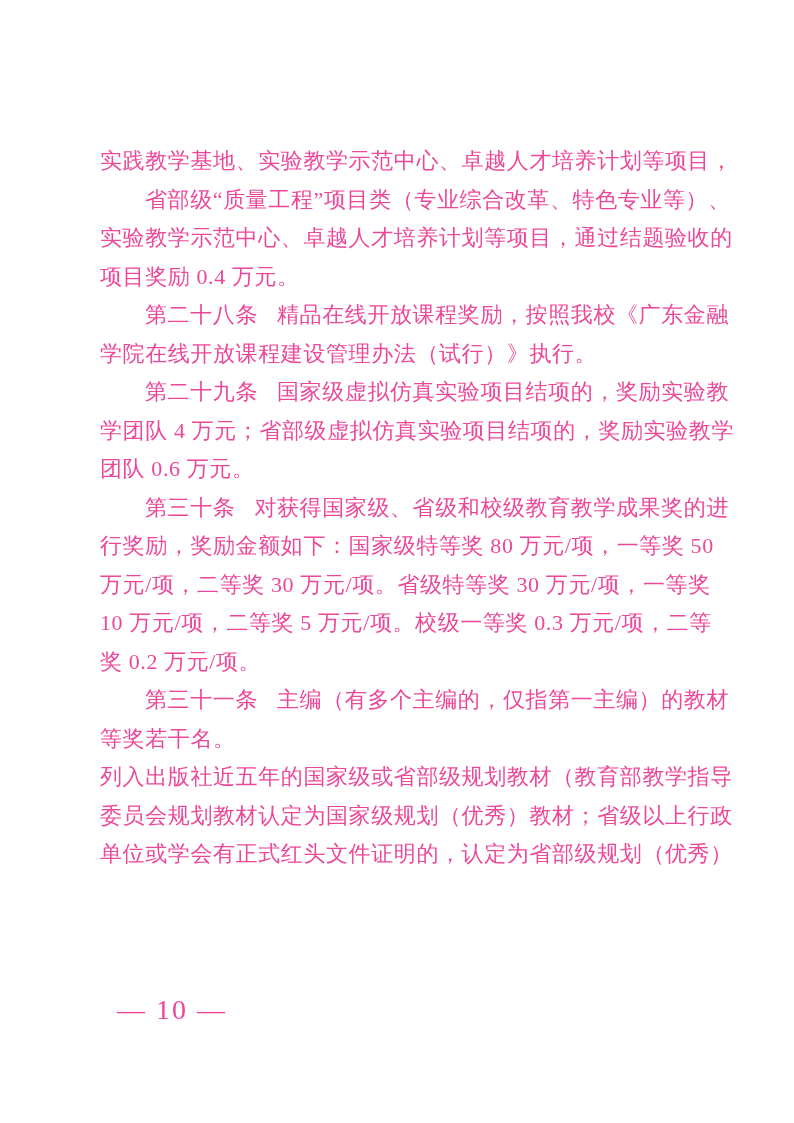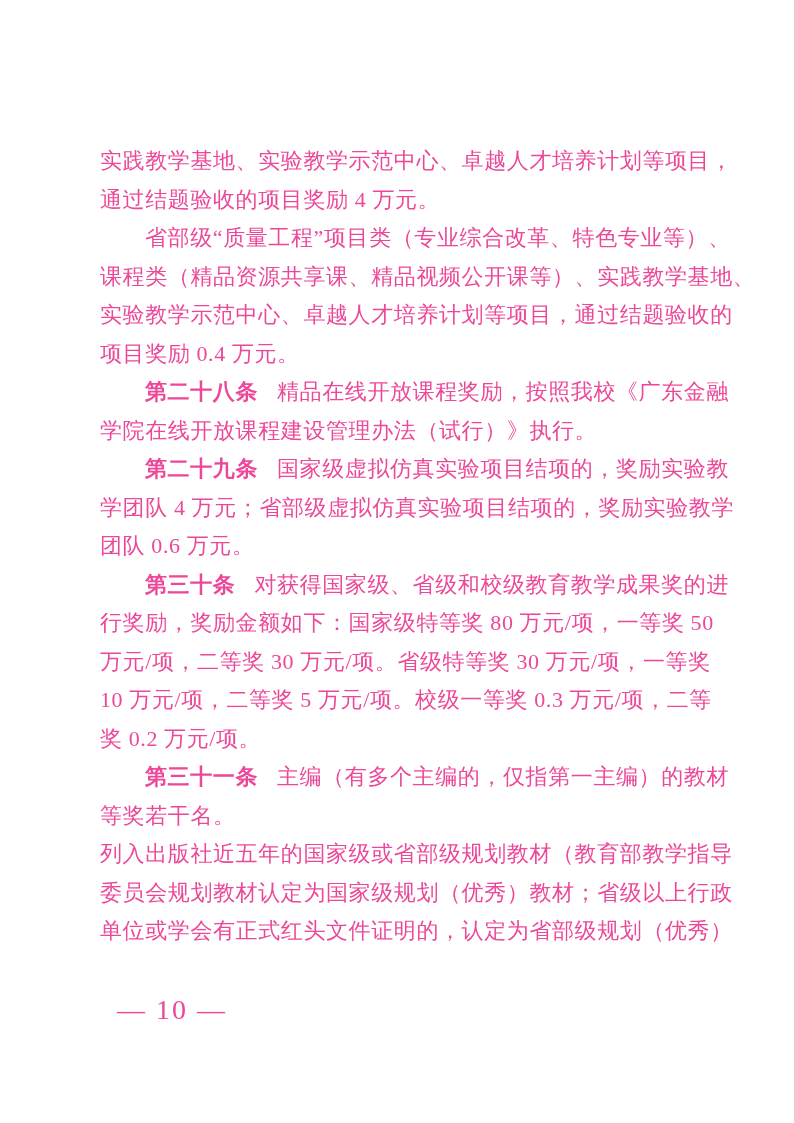--- a/index.html
+++ b/index.html
@@ -31,42 +31,40 @@
     white-space: nowrap;
   }
   .line.indent {
     padding-left: 45px;
     text-align: center;
   }
   .seg {
     display: inline;
   }
   .seg.bold {
-    font-weight: 700;
+    font-weight: 400;
     font-family: "Liberation Sans", "DejaVu Sans", sans-serif;
     margin-right: 19px;
   }
   .footer {
     position: absolute;
     left: 117px;
     top: 994px;
     font-size: 28px;
     letter-spacing: 2px;
     font-family: "Liberation Serif", "DejaVu Serif", serif;
   }
 </style>
 </head>
 <body>
 
 <div class="page">
   <div class="content" id="doc-body">
       <div class="line"><span class="seg">实践教学基地、实验教学示范中心、卓越人才培养计划等项目，</span></div>
-      <div class="line"><span class="seg">通过结题验收的项目奖励 4 万元。</span></div>
       <div class="line indent"><span class="seg">省部级“质量工程”项目类（专业综合改革、特色专业等）、</span></div>
-      <div class="line"><span class="seg">课程类（精品资源共享课、精品视频公开课等）、实践教学基地、</span></div>
       <div class="line"><span class="seg">实验教学示范中心、卓越人才培养计划等项目，通过结题验收的</span></div>
       <div class="line"><span class="seg">项目奖励 0.4 万元。</span></div>
       <div class="line indent"><span class="seg bold">第二十八条</span><span class="seg">精品在线开放课程奖励，按照我校《广东金融</span></div>
       <div class="line"><span class="seg">学院在线开放课程建设管理办法（试行）》执行。</span></div>
       <div class="line indent"><span class="seg bold">第二十九条</span><span class="seg">国家级虚拟仿真实验项目结项的，奖励实验教</span></div>
       <div class="line"><span class="seg">学团队 4 万元；省部级虚拟仿真实验项目结项的，奖励实验教学</span></div>
       <div class="line"><span class="seg">团队 0.6 万元。</span></div>
       <div class="line indent"><span class="seg bold">第三十条</span><span class="seg">对获得国家级、省级和校级教育教学成果奖的进</span></div>
       <div class="line"><span class="seg">行奖励，奖励金额如下：国家级特等奖 80 万元/项，一等奖 50</span></div>
       <div class="line"><span class="seg">万元/项，二等奖 30 万元/项。省级特等奖 30 万元/项，一等奖</span></div>

